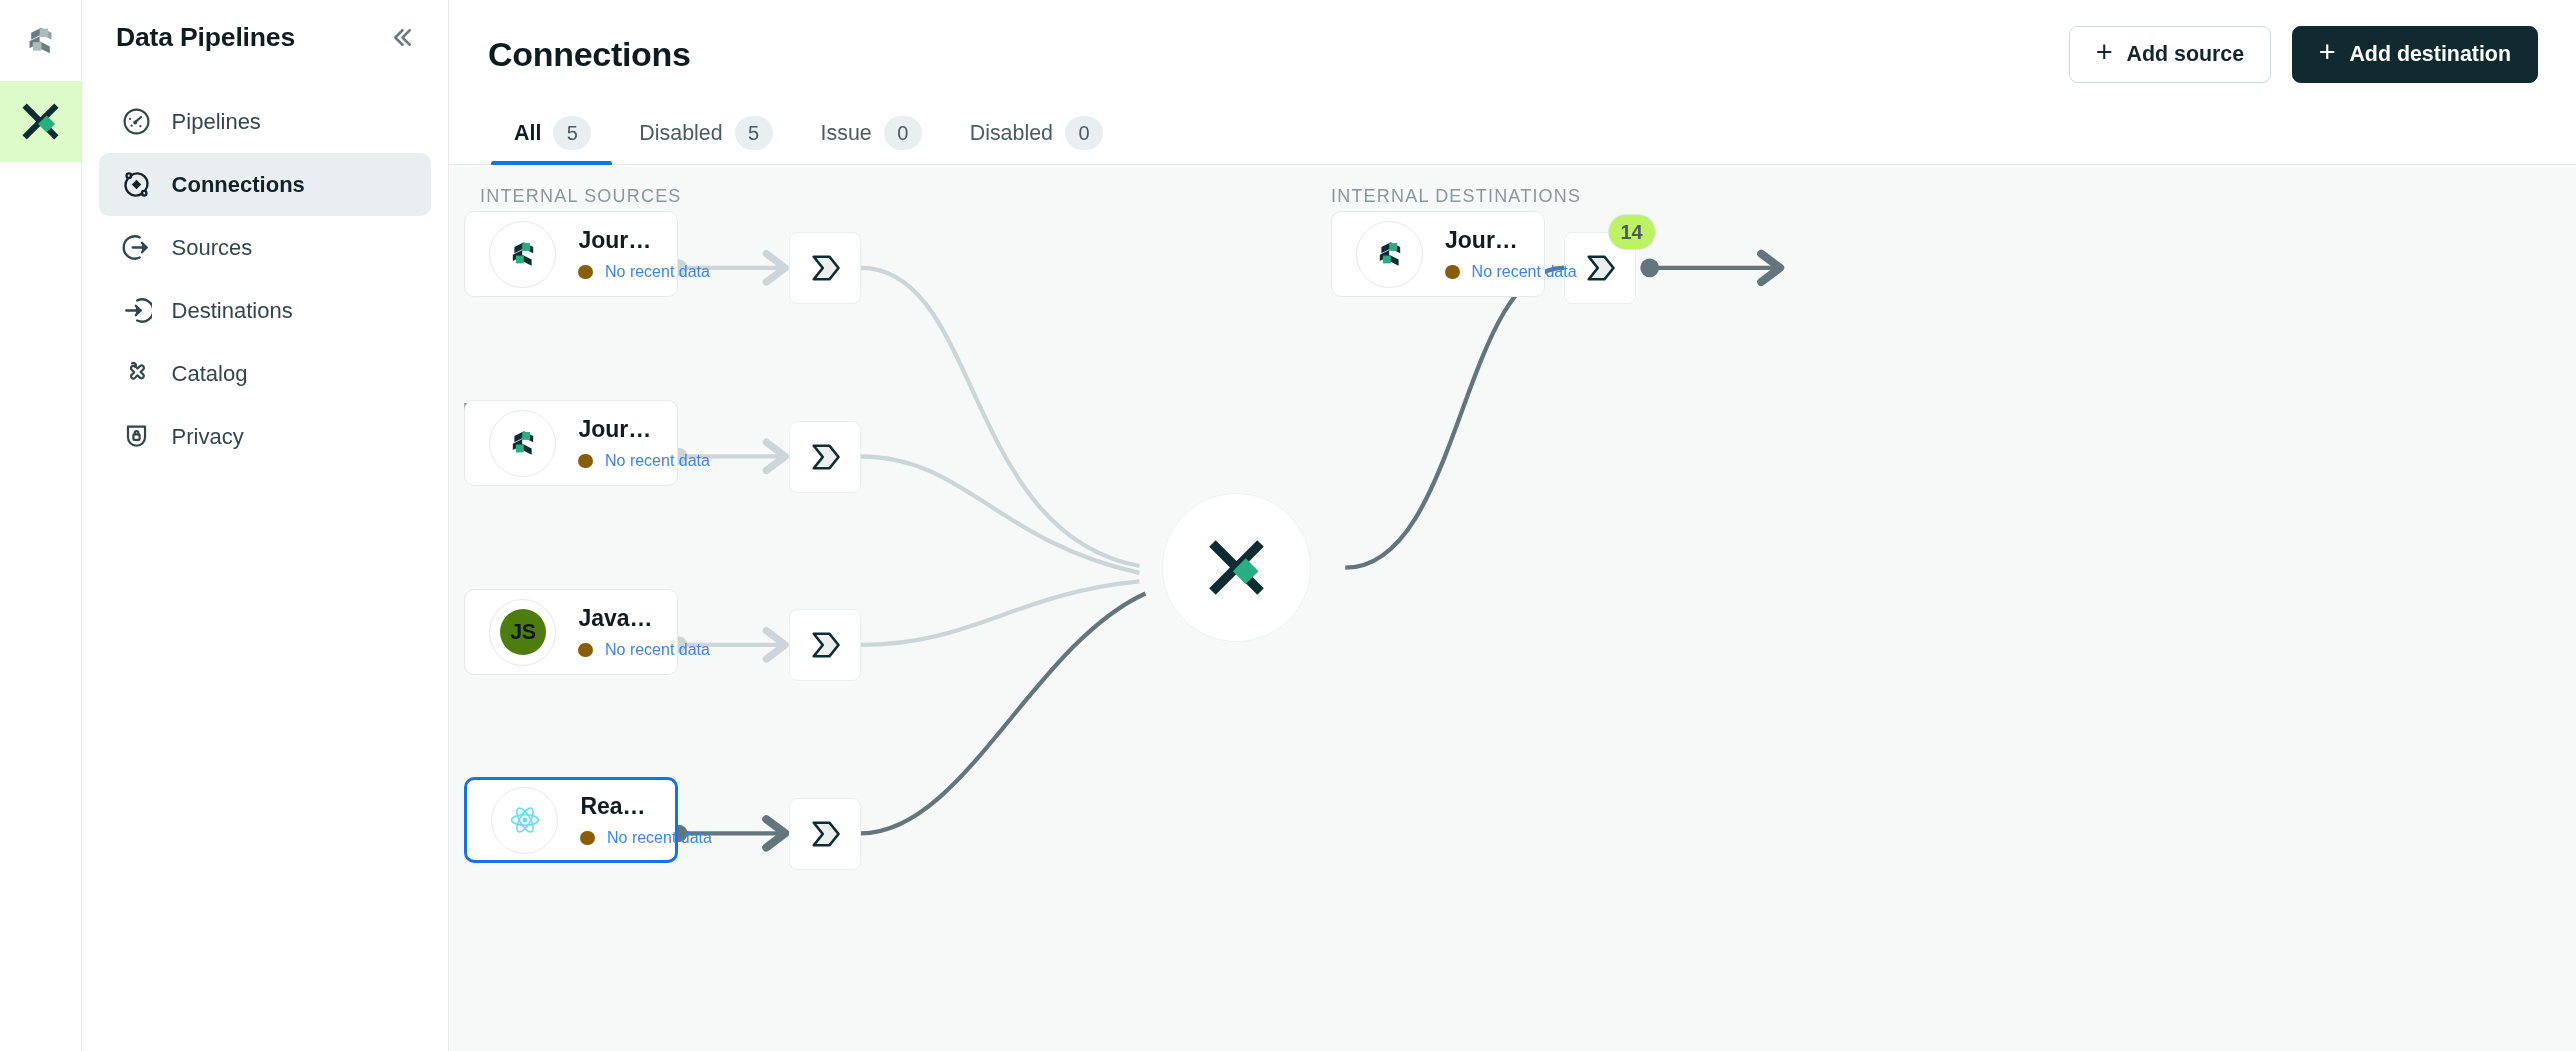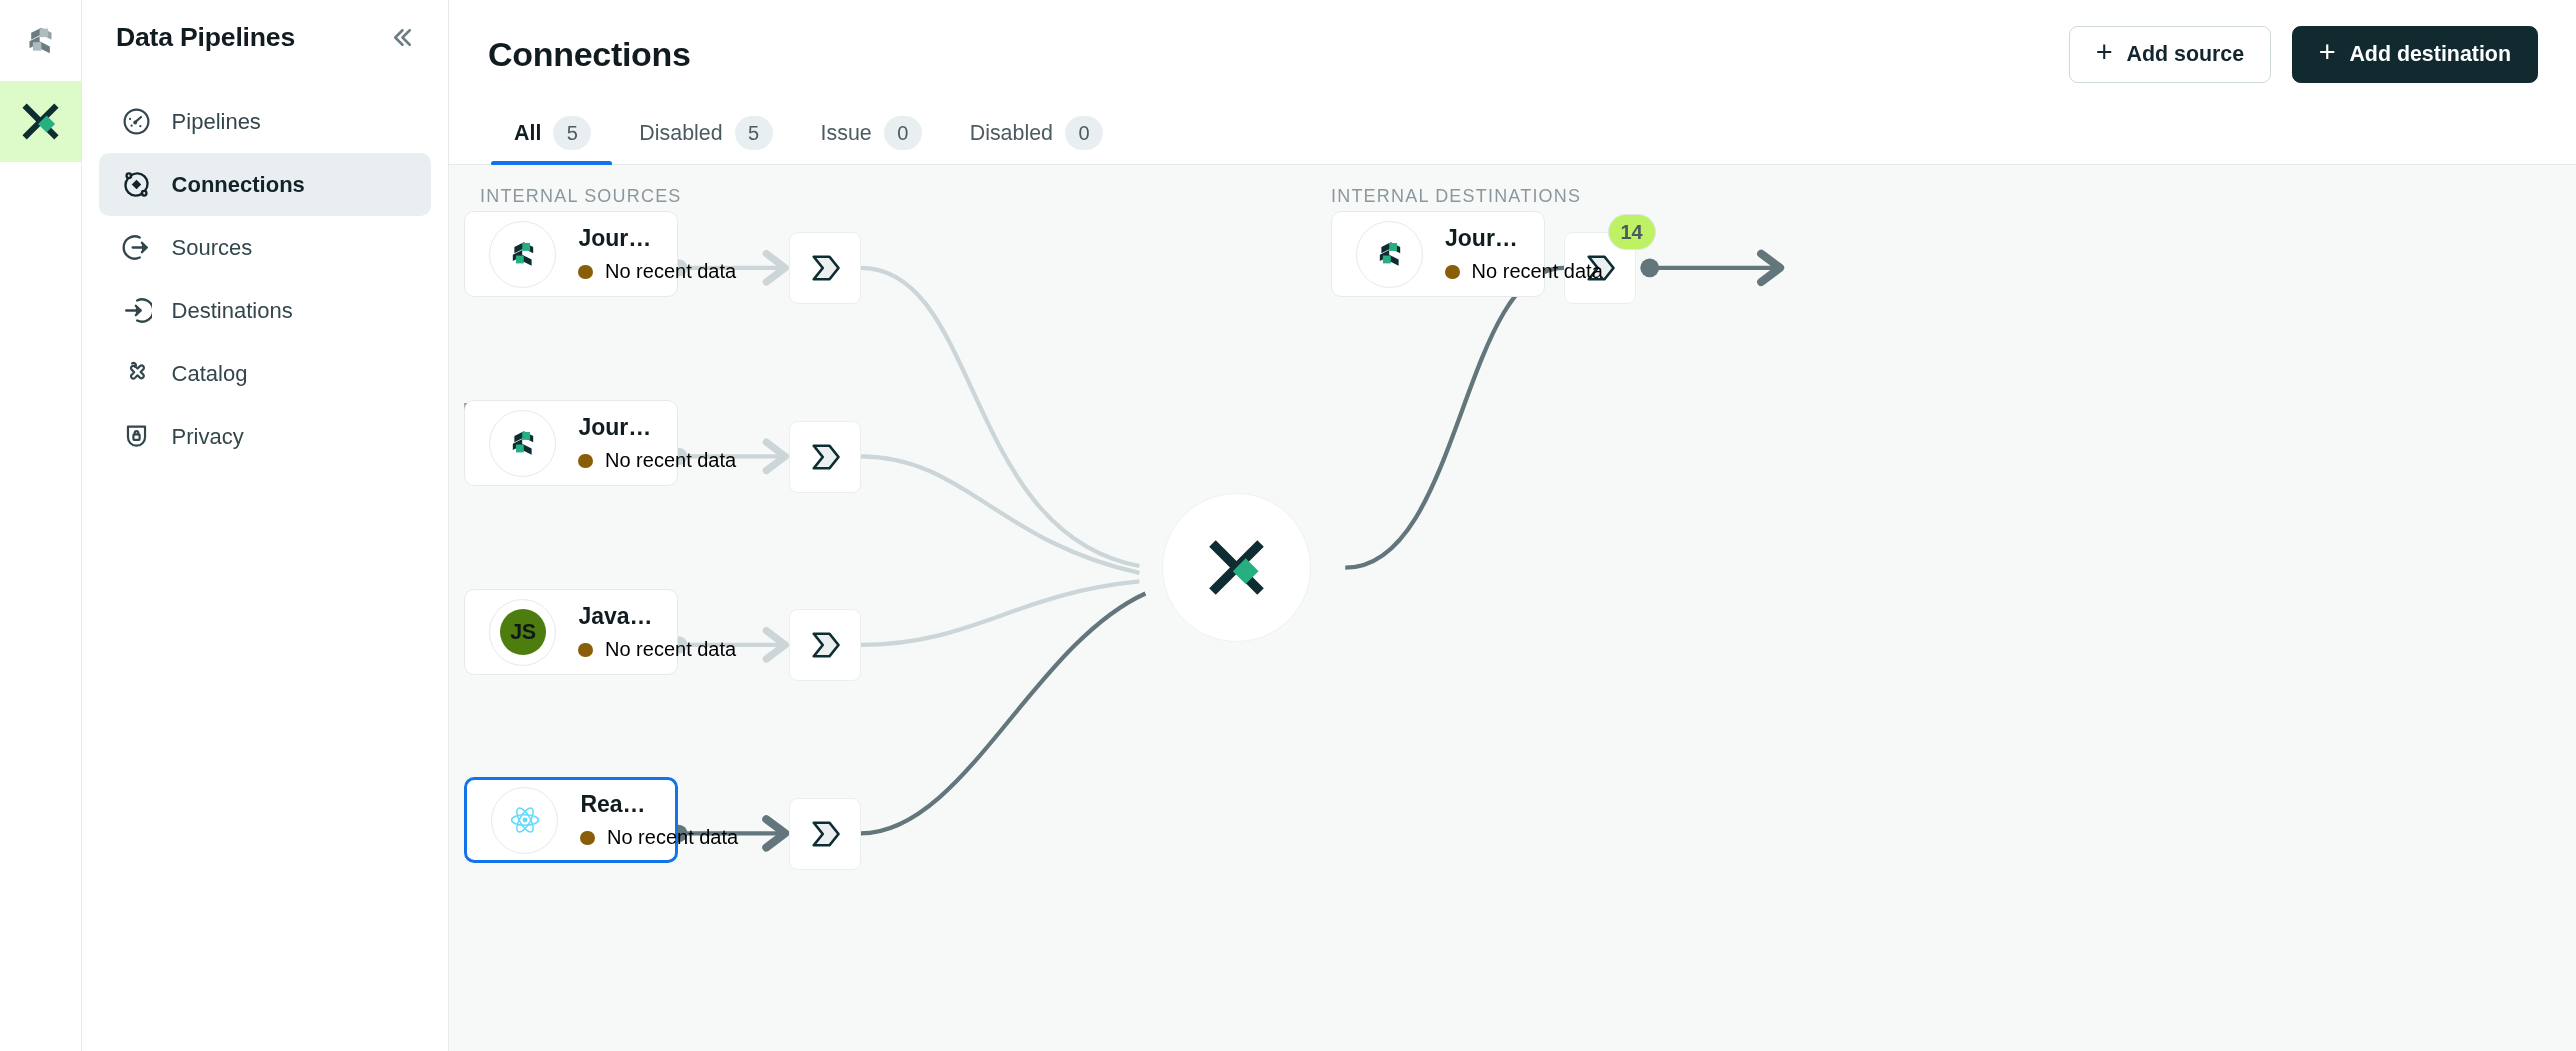--- a/index.html
+++ b/index.html
@@ -124,21 +124,21 @@
     display:flex; align-items:center; justify-content:center;
     font-size: 21.4px; font-weight: 700; color:#11181c; letter-spacing: -0.4px;
   }
   .node-text { display:flex; flex-direction:column; gap:8.6px; min-width:0; }
   .node-title {
     font-size: 23px; font-weight: 700; color:#111c21; white-space:nowrap;
     overflow:hidden; text-overflow: ellipsis;
   }
   .node-status { display:flex; align-items:center; gap: 12px; }
   .status-dot { width:14.6px; height:14.6px; border-radius:50%; background:#8a5d08; flex:0 0 14.6px;}
-  .status-text { font-size: 20px; color:#000000; white-space:nowrap; }
+  .status-text { font-size: 16px; color:#3b82f6; white-space:nowrap; }
 
   .sigma-node {
     position:absolute; width:72px; height:72px; background:#ffffff;
     border:0.9px solid #eaeeee; border-radius:8.6px;
     display:flex; align-items:center; justify-content:center;
   }
   .badge {
     position:absolute; top:-19px; right:-20.6px;
     min-width: 48px; height: 36px; padding: 0 10.3px;
     background:#bef264; border:0.9px solid #dfe6e7; border-radius:18px;

